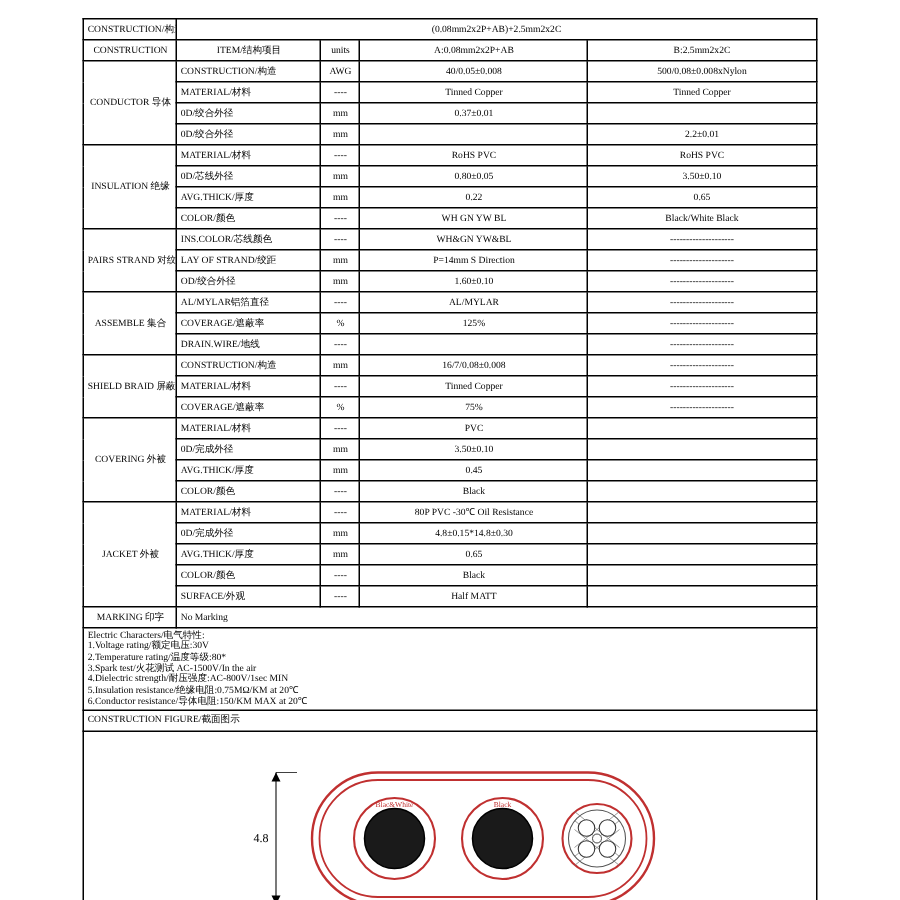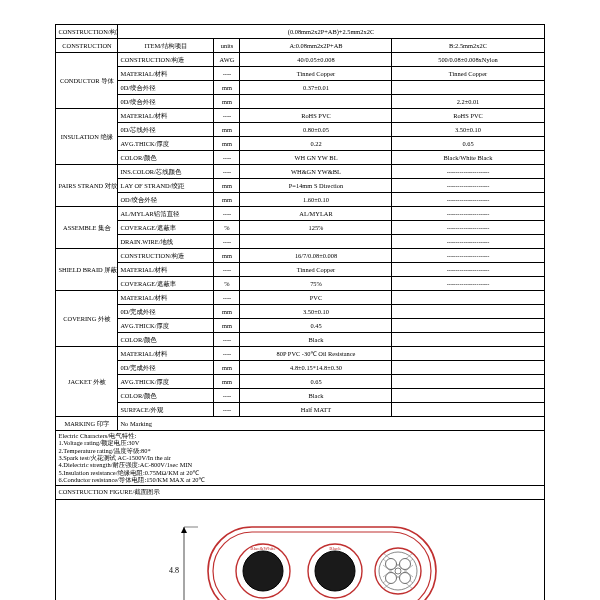--- a/index.html
+++ b/index.html
@@ -7,21 +7,21 @@
     width:600px;height:600px;
     background:#ffffff;
     font-family:"Liberation Serif", serif;
     color:#000;
     -webkit-font-smoothing:none;
   }
   #sheet{
     position:relative;
     width:600px;height:428px;
     box-sizing:border-box;
-    padding:24px 10px;
+    padding:12px 10px;
   }
   table.spec{
     border-collapse:collapse;
     width:488px;
     margin:0 auto;
     table-layout:fixed;
   }
   table.spec td{
     border:1px solid #000;
     font-size:6.4px;

